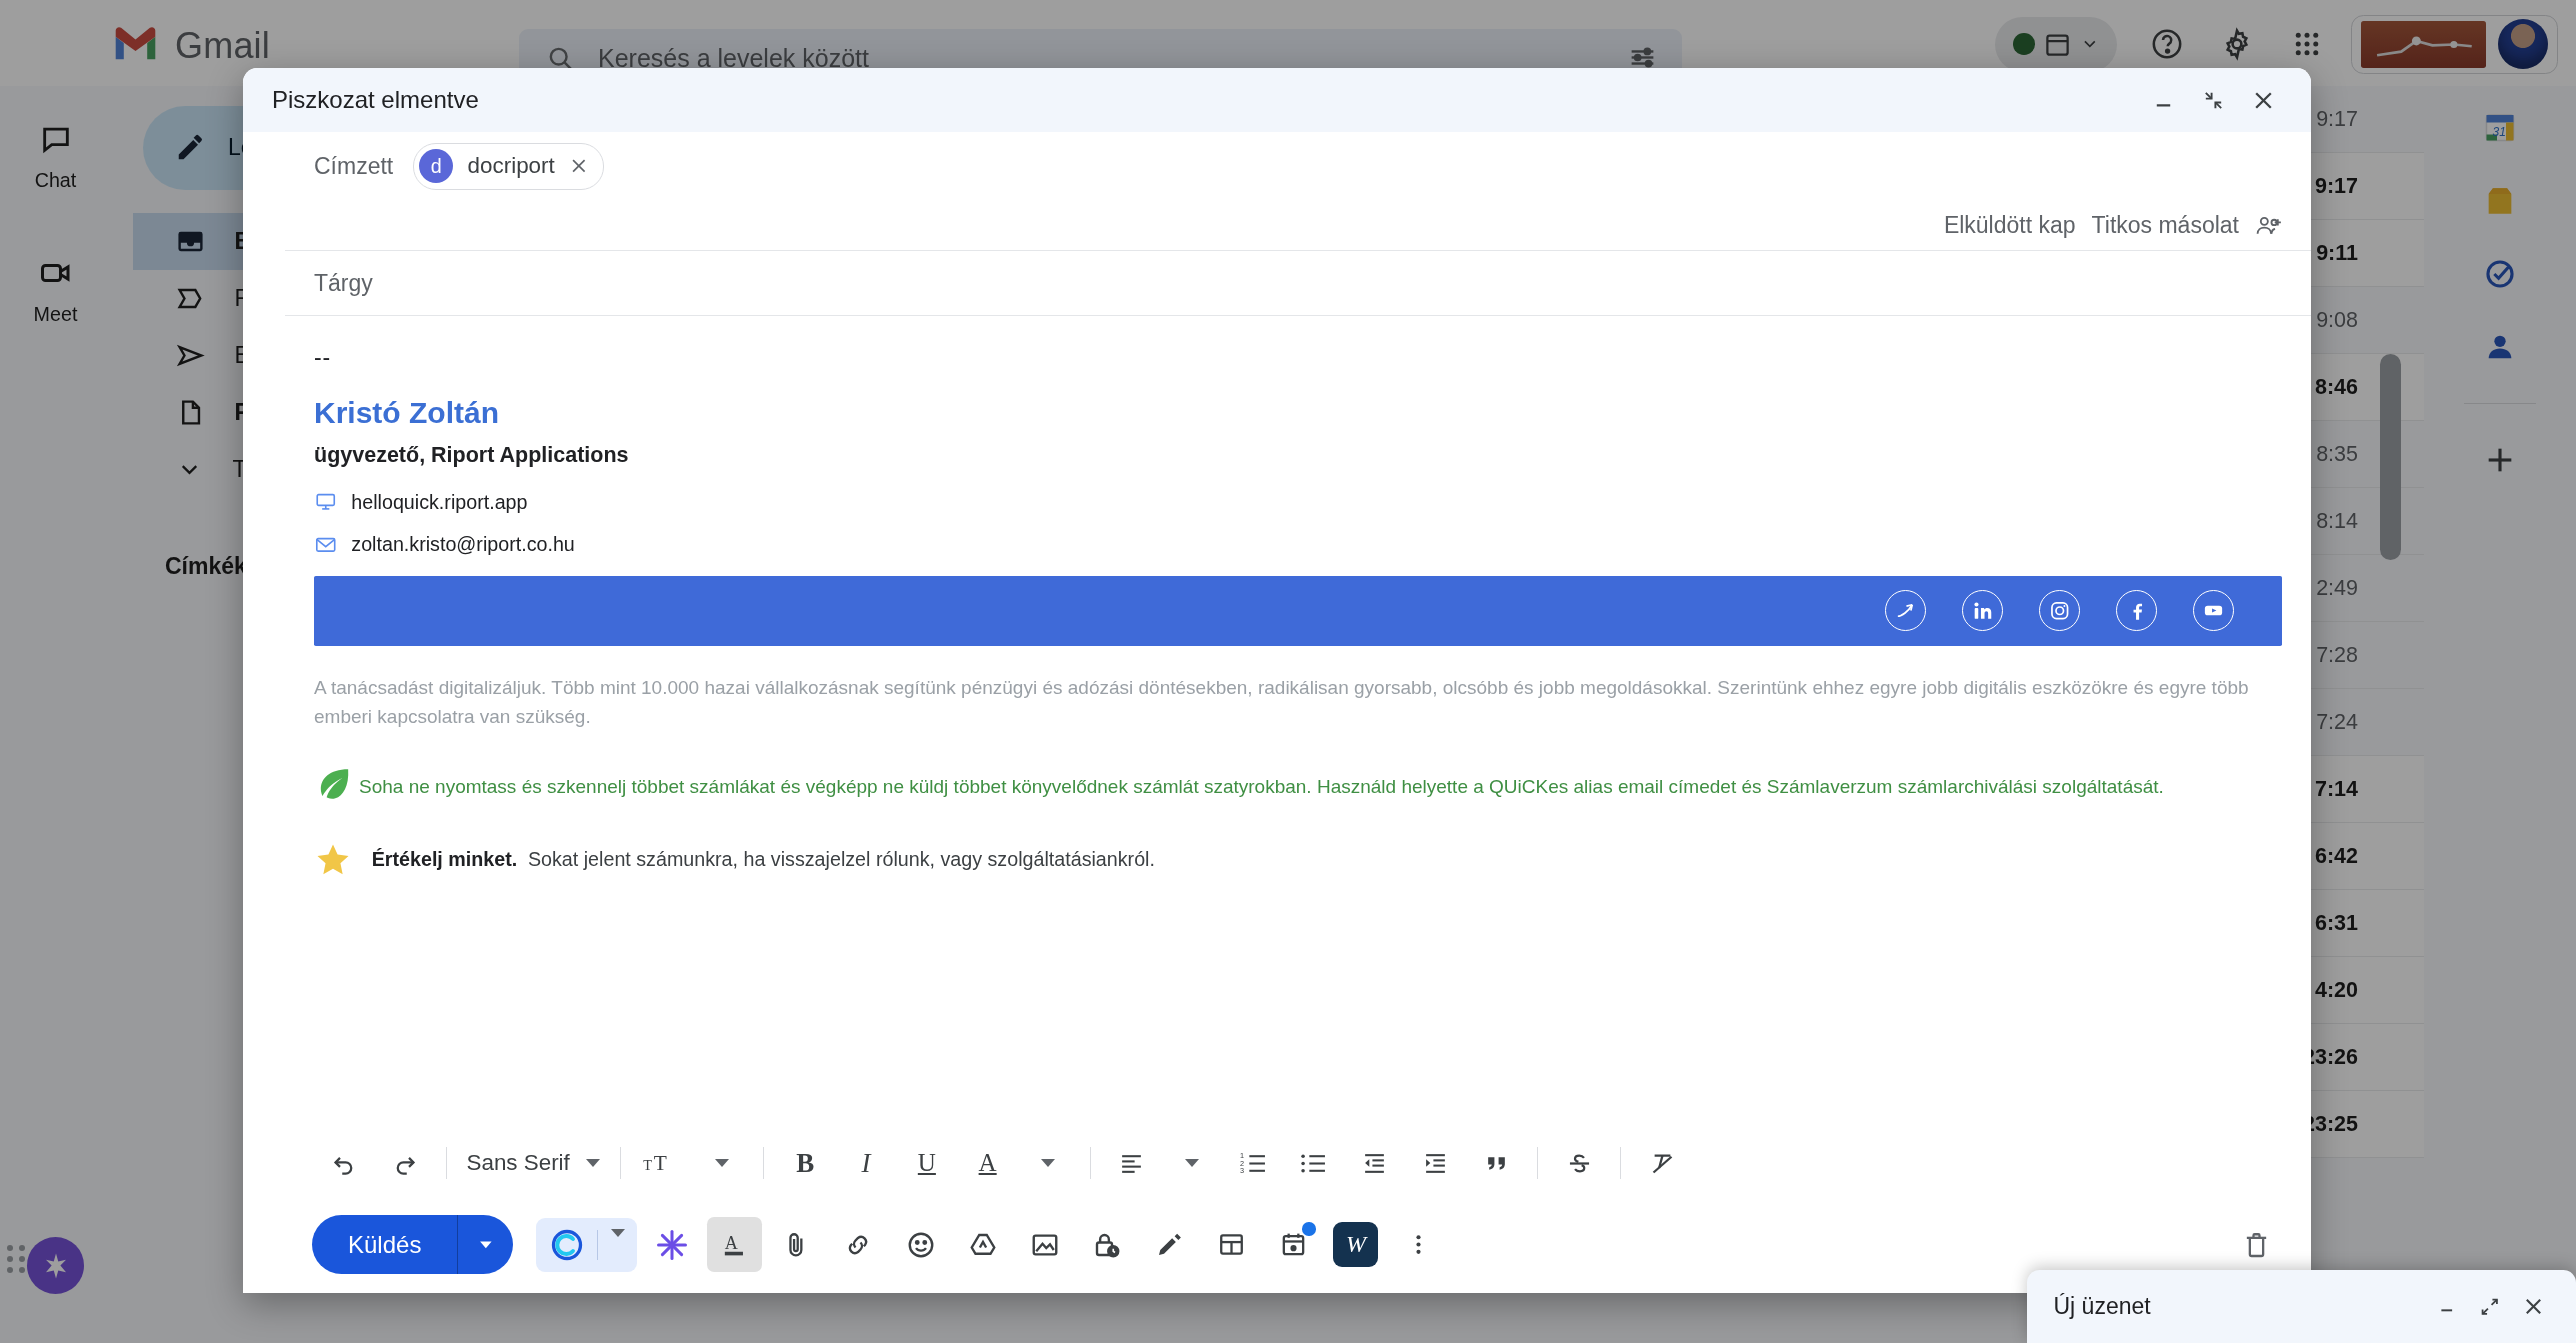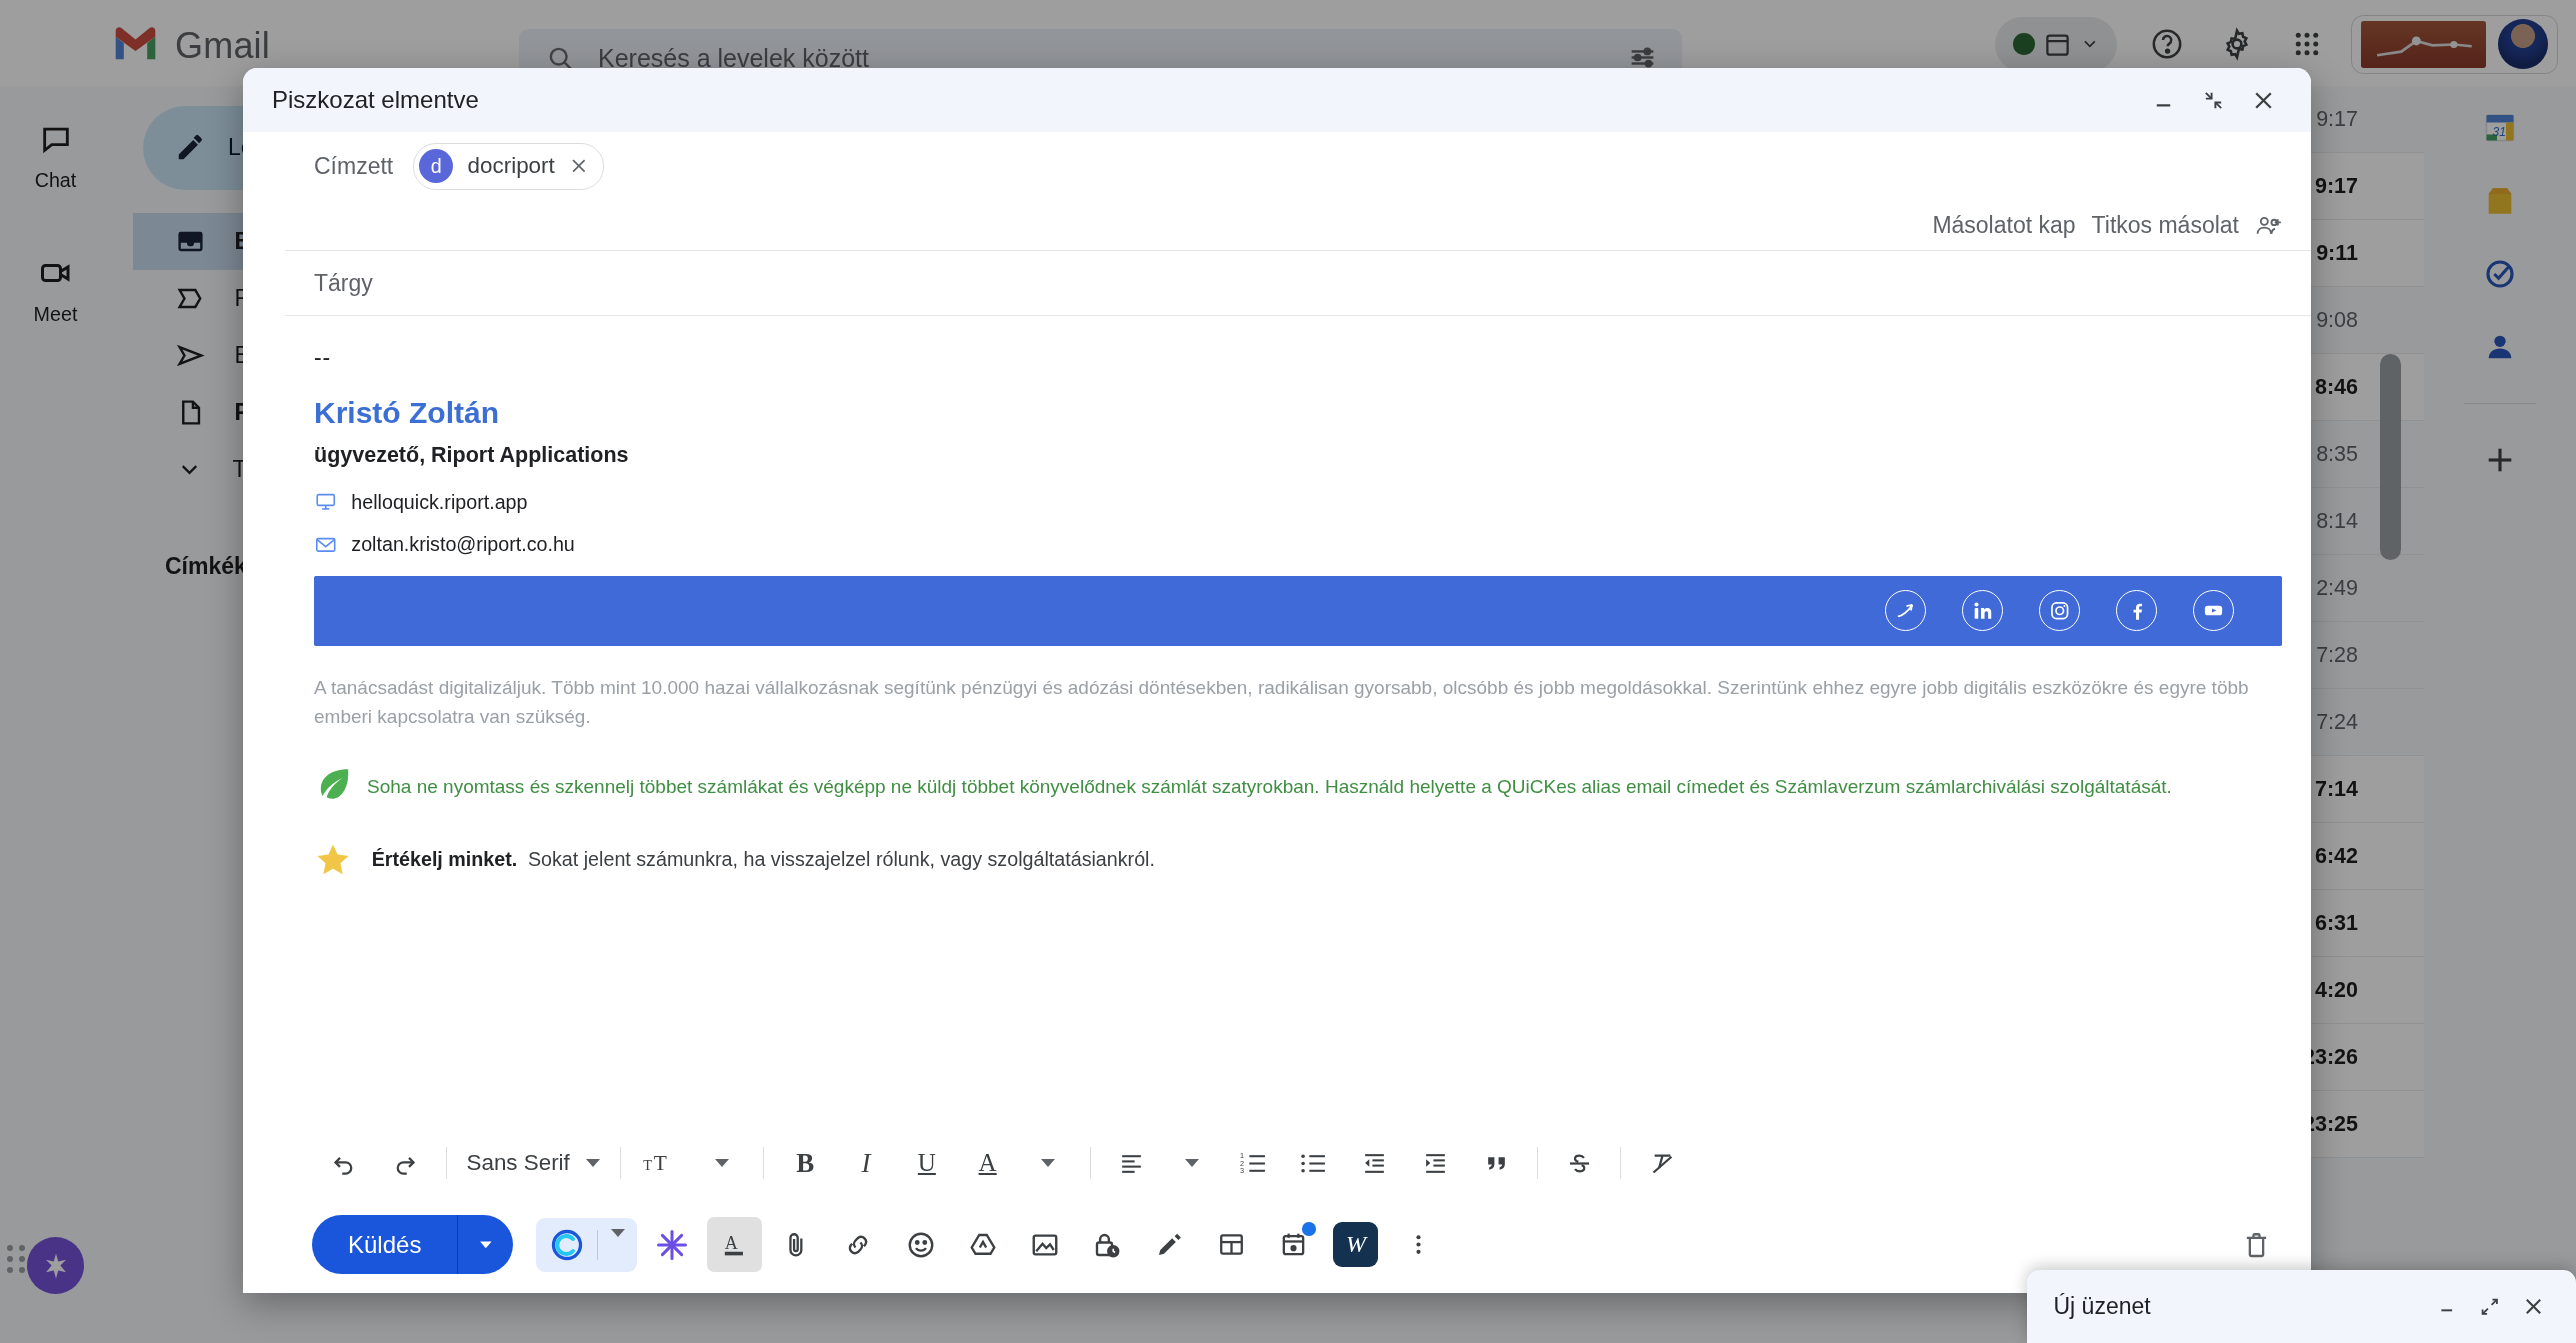--- a/index.html
+++ b/index.html
@@ -114,21 +114,21 @@
   .dashes{font-size:23px;color:#202124;letter-spacing:0.9px;line-height:1;margin-bottom:27px;}
   .sig-name{font-size:30px;font-weight:bold;color:#3b6fd4;margin-bottom:12.5px;}
   .sig-role{font-size:21.5px;font-weight:bold;color:#202124;margin-bottom:23px;}
   .sig-line{display:flex;align-items:center;gap:14.3px;font-size:19.7px;color:#202124;margin-bottom:19.7px;}
   .sig-line .ic{width:23px;height:23px;display:flex;align-items:center;justify-content:center;}
   .banner{height:70px;background:#3f6ad8;margin:12.5px 0 0 0;display:flex;align-items:center;
     justify-content:flex-end;gap:36px;padding-right:48px;border-radius:1.8px;}
   .soc{width:39px;height:39px;border-radius:50%;border:1.8px solid #ffffff;
     display:flex;align-items:center;justify-content:center;}
   .para{font-size:19px;color:#9aa0a6;line-height:1.55;margin:27px 0 0 0;max-width:1977px;}
-  .green-row{display:flex;align-items:flex-start;gap:12px;margin-top:32px;}
+  .green-row{display:flex;align-items:flex-start;gap:4px;margin-top:32px;}
   .green-txt{font-size:19px;color:#3f8f43;line-height:1.5;padding-top:9px;}
   .star-row{display:flex;align-items:center;gap:19.7px;margin-top:36px;}
   .star-txt{font-size:19.7px;color:#202124;}
   .star-txt b{font-weight:bold;}
   .star-txt span{color:#3c4043;margin-left:10.7px;}
   
   .fmt{height:66px;margin:0 21.5px;display:flex;align-items:center;gap:0;}
   .fmt-in{display:flex;align-items:center;gap:0;padding:0 7.2px;}
   .fb{height:50px;min-width:50px;display:flex;align-items:center;justify-content:center;
     padding:0 5.4px;color:#3c4043;}
@@ -467,21 +467,21 @@
         <span>
           <svg width="19.7" height="19.7" viewBox="0 0 24 24" stroke="#5f6368" stroke-width="2">
               <line x1="5" y1="5" x2="19" y2="19"></line>
               <line x1="19" y1="5" x2="5" y2="19"></line>
             </svg>
         </span>
       </span>
     </div>
 
     <div class="cc-row">
-      <span class="cc-link">Másolatot kap</span>
+      <span class="cc-link">Elküldött kap</span>
       <span class="cc-link">Titkos másolat</span>
       <span>
         <svg width="29" height="25" viewBox="0 0 28 24" fill="none" stroke="#5f6368" stroke-width="1.8">
           <circle cx="9" cy="8" r="3.4"></circle>
             <path d="M2.5 20c0-3.8 2.9-6 6.5-6s6.5 2.2 6.5 6"></path>
           <circle cx="18.5" cy="9" r="2.6"></circle>
             <path d="M16 20c0-2.2 1-4.3 3.4-4.6"></path>
           <line x1="22" y1="6" x2="22" y2="12"></line>
             <line x1="19" y1="9" x2="25" y2="9"></line>
         </svg>

